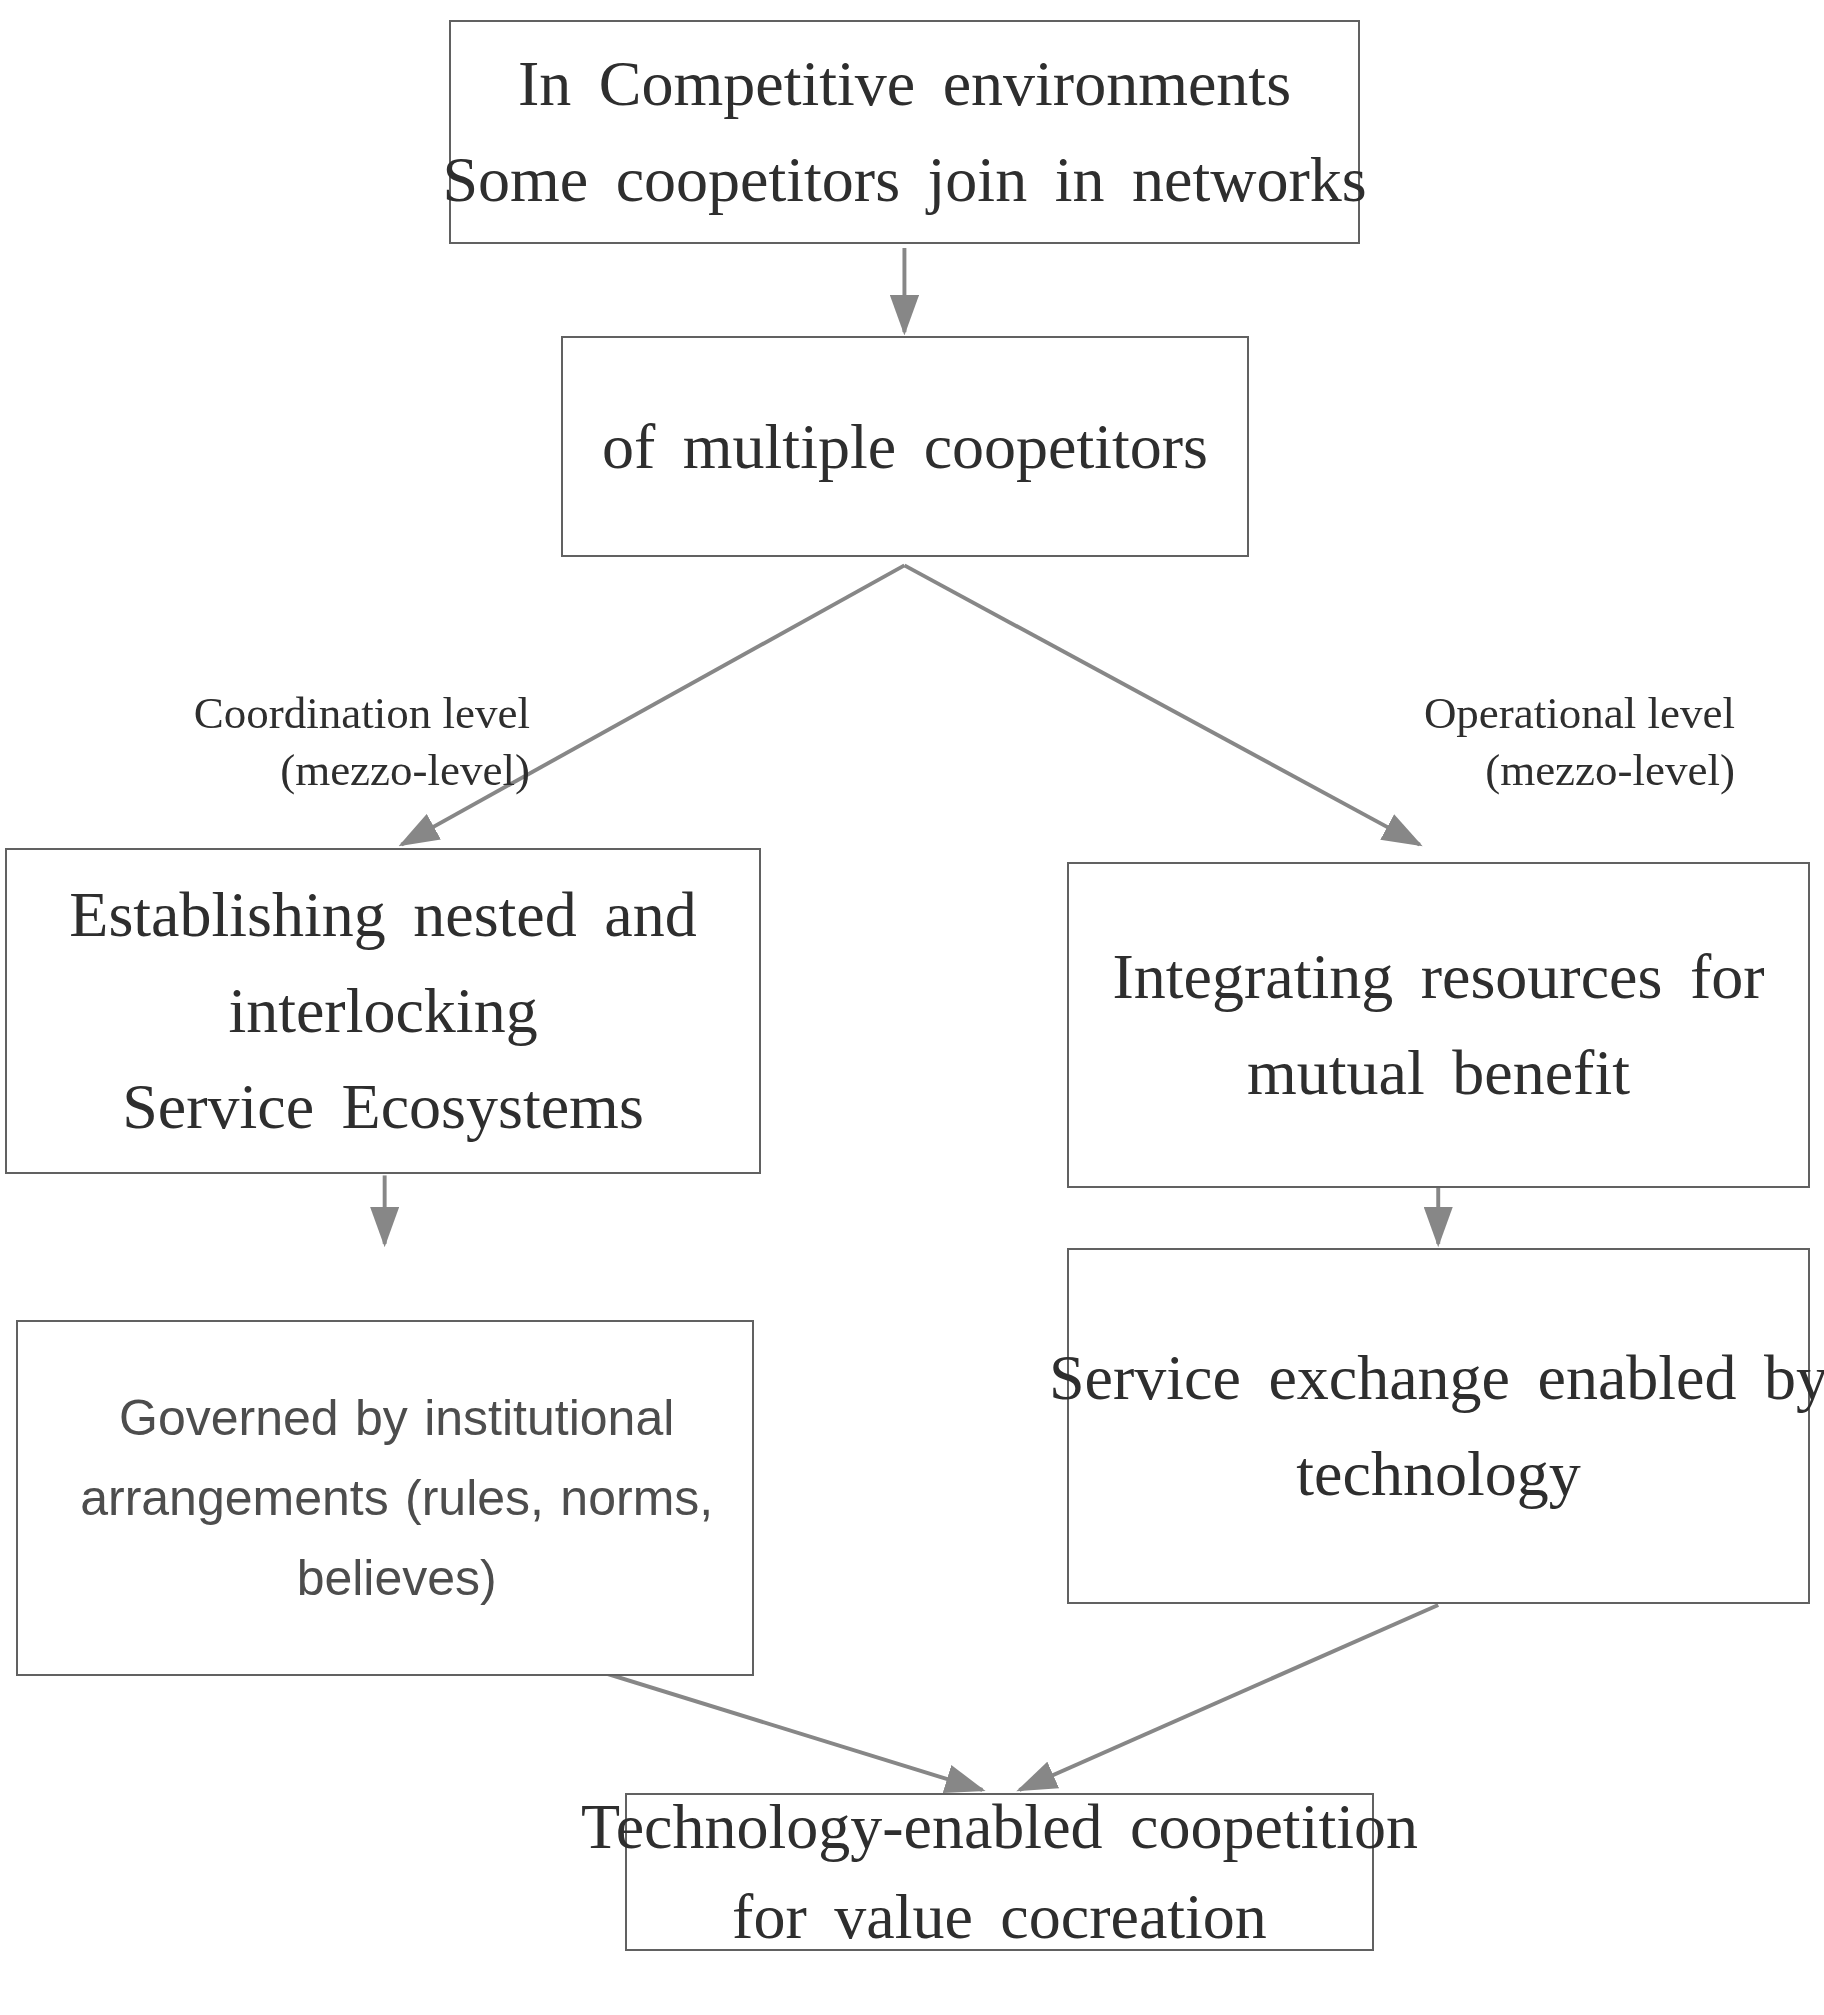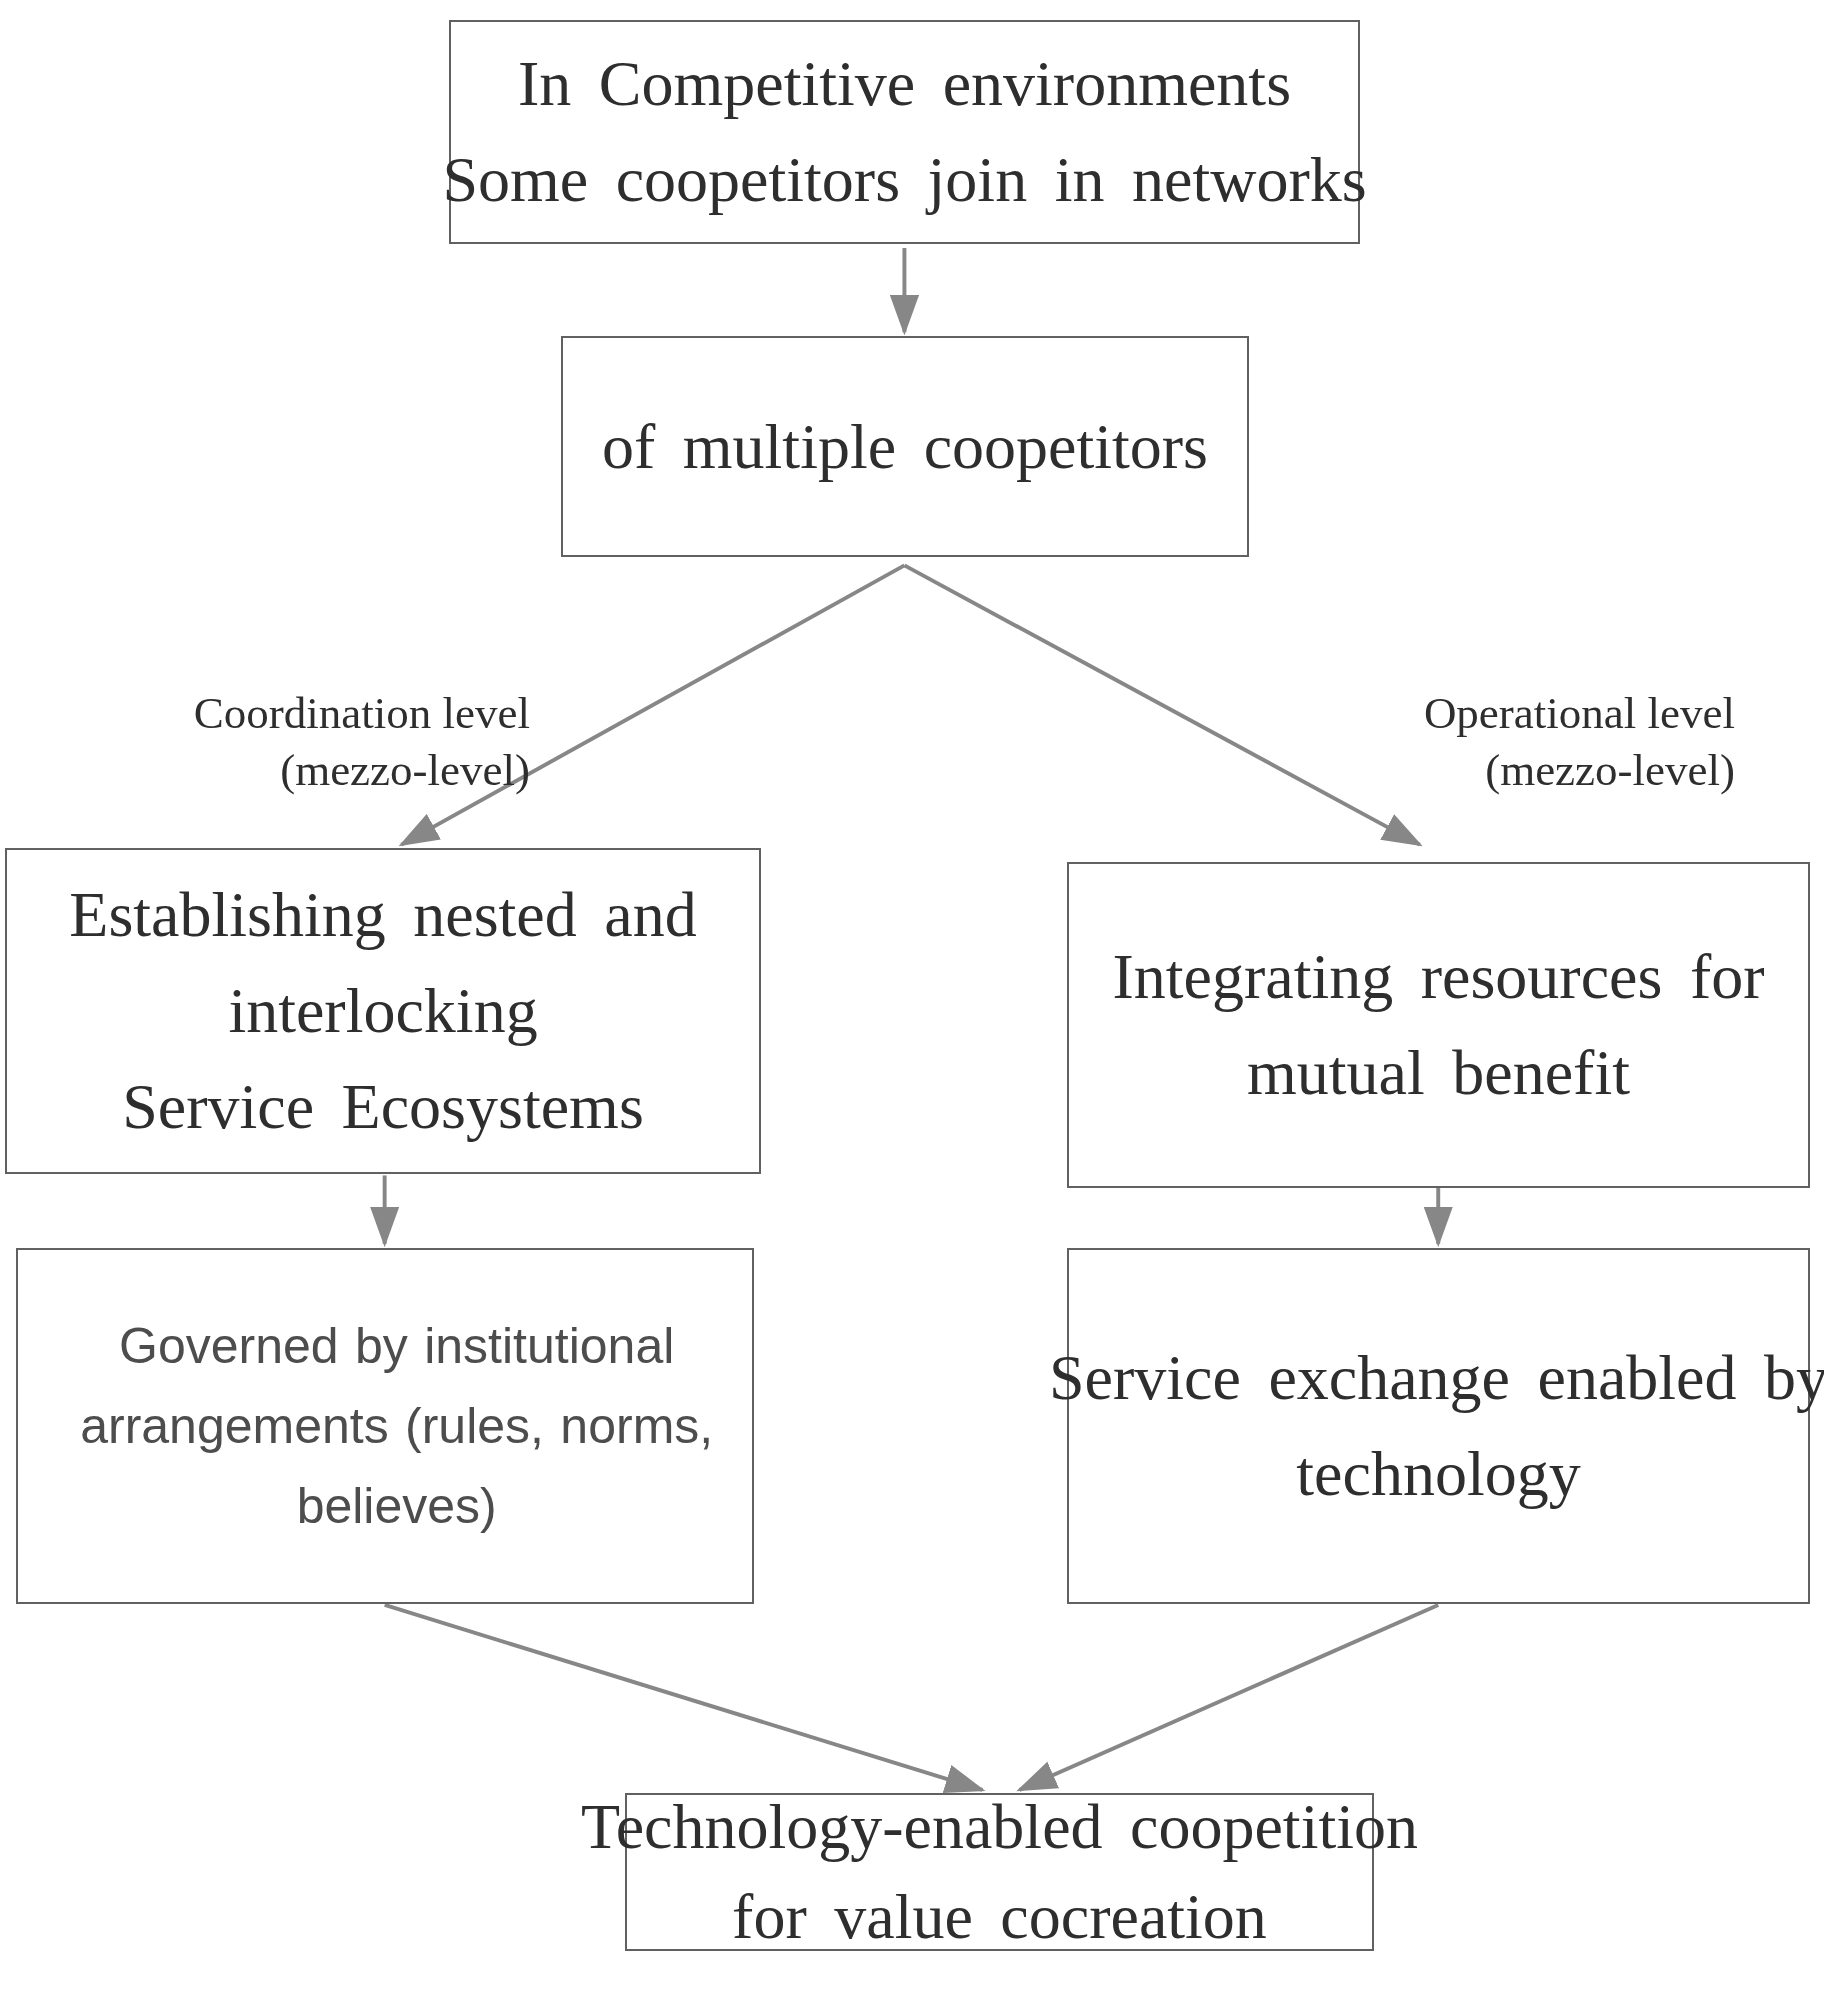--- a/index.html
+++ b/index.html
@@ -34,21 +34,21 @@
     font-size:64px;
     line-height:1.5;
     word-spacing:0.18em;
     white-space:nowrap;
   }
   
   #node-env        {left:449px;  top:19.6px;   width:911px; height:224px;}
   #node-coop       {left:561px; top:336px;  width:688px; height:221px;text-align:center;}
   #node-ecosystems {left:5px;   top:848px; width:756px; height:326px;}
   #node-integrating{left:1067px; top:848px; width:743px; height:326px;margin-top:14px;}
-  #node-governed   {left:15.7px;   top:1248px; width:738px; height:356px;padding-left:24px;}
+  #node-governed   {left:15.7px;   top:1320px; width:738px; height:356px;padding-left:24px;}
   #node-service    {left:1067px; top:1248px; width:743px; height:356px;}
   #node-outcome    {left:625px; top:1793px; width:749px; height:158px;}
   #node-outcome .line{line-height:1.4;}
   #node-governed .line{
     font-family:"Liberation Sans","DejaVu Sans",sans-serif;
     font-size:50px;
     line-height:1.6;
     color:var(--sans-text-color);
     word-spacing:0.05em;
   }

